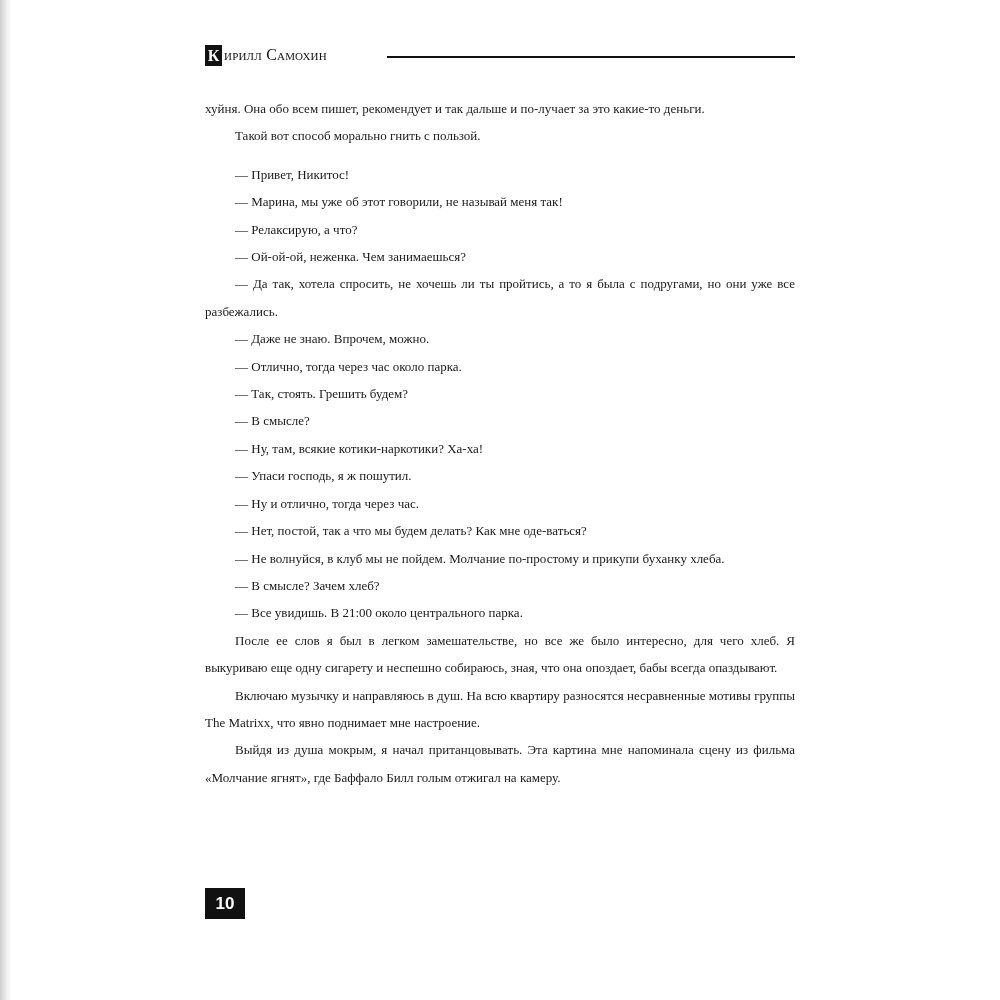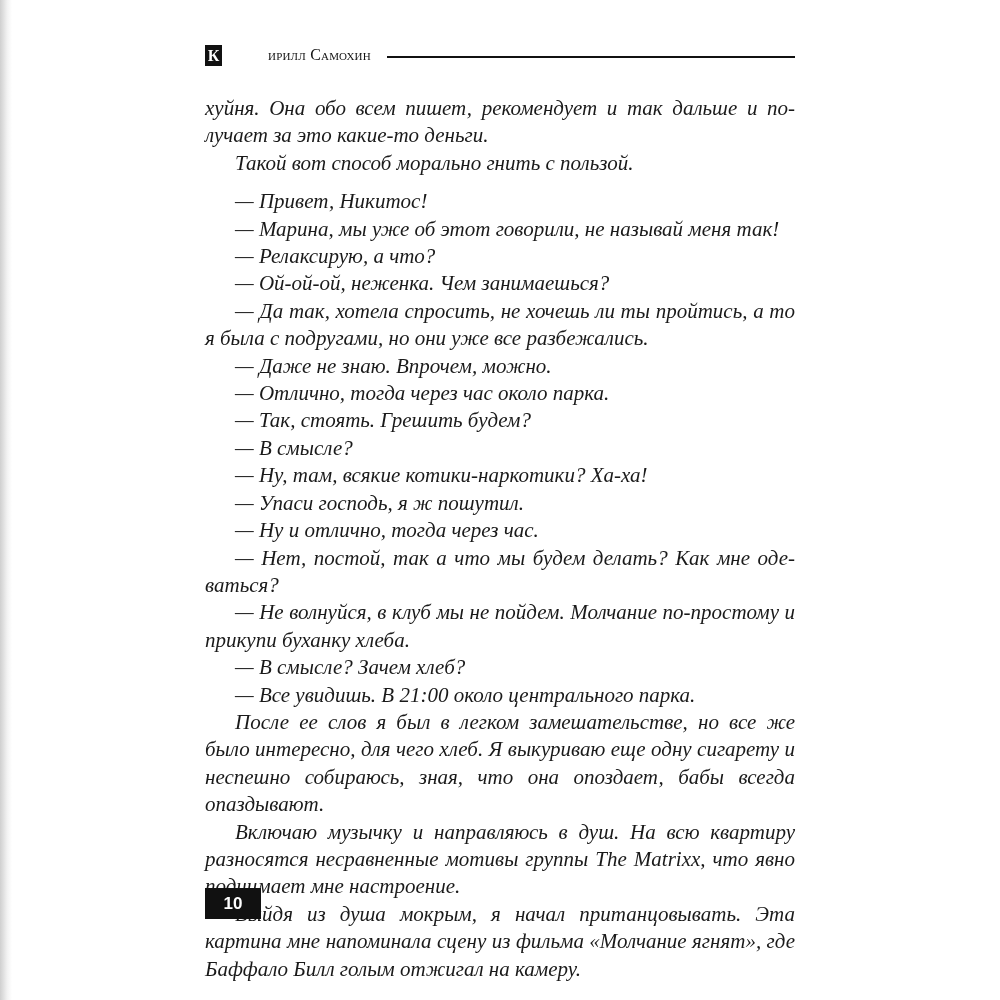--- a/index.html
+++ b/index.html
@@ -71,61 +71,59 @@
   }
   .header-author {
     position: absolute;
     left: 19px;
     top: 1px;
     font-size: 16px;
     letter-spacing: 0.2px;
     font-variant: small-caps;
     color: #111111;
     white-space: nowrap;
-    margin-left: 44px;
   }
   .header-rule {
     position: absolute;
     left: 182px;
     top: 11px;
     width: 408px;
     height: 2px;
     background: #111111;
   }
 
   
   .body-text {
     position: absolute;
     top: 95px;
     left: 0;
     width: 590px;
-    font-size: 21px;
+    font-size: 13px;
     line-height: 27.4px;
     text-align: justify;
     text-justify: inter-word;
     hyphens: manual;
-    font-style: italic;
   }
   .body-text p {
     margin: 0;
     text-indent: 30px;
   }
   .body-text p.noindent {
     text-indent: 0;
   }
   .body-text p.gap {
     margin-top: 11px;
   }
 
   
   .folio {
     position: absolute;
     left: 205px;
     top: 888px;
-    width: 56px;
+    width: 40px;
     height: 31px;
     background: #111111;
     color: #ffffff;
     font-family: "Liberation Sans", sans-serif;
     font-size: 17px;
     font-weight: bold;
     text-align: center;
     line-height: 31px;
   }
 </style>

